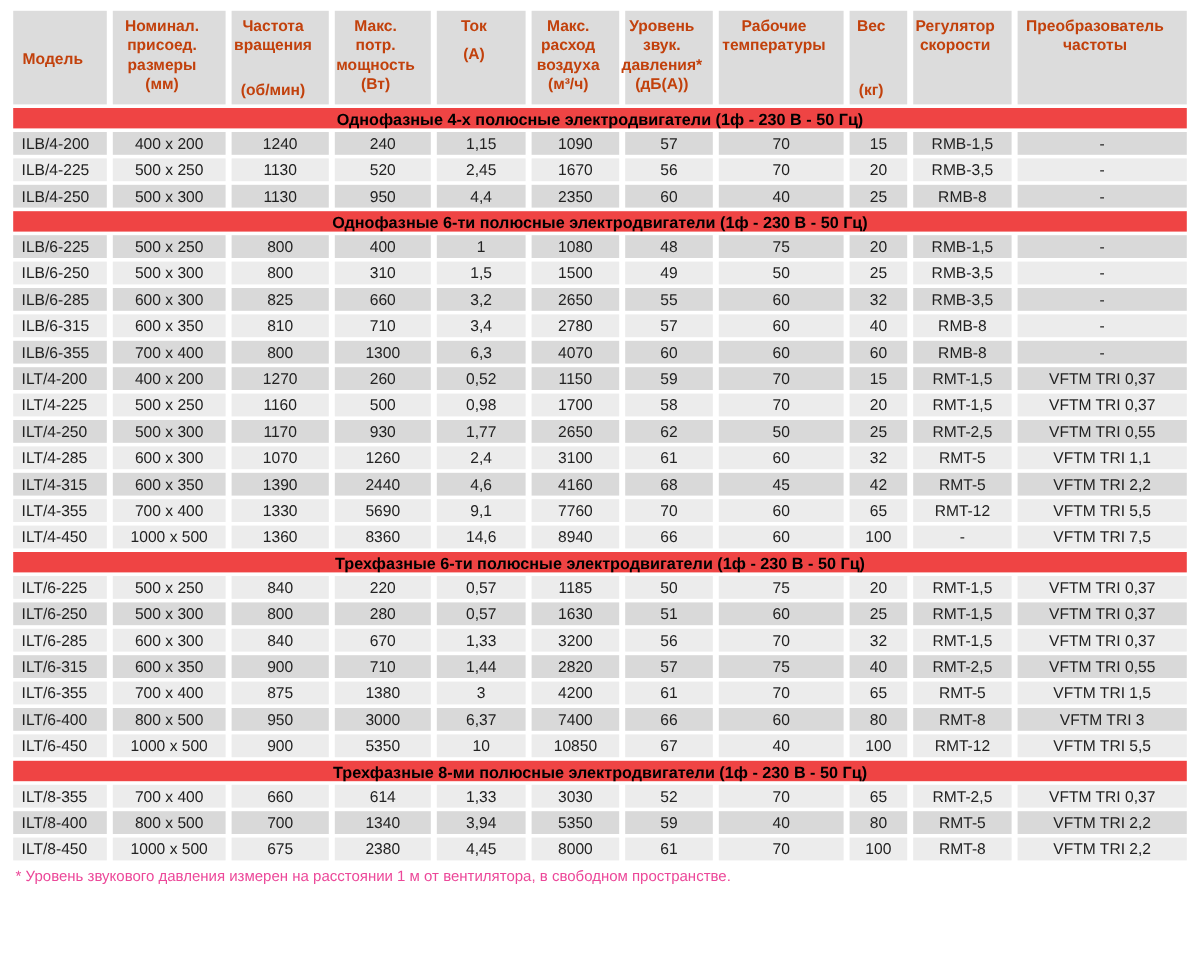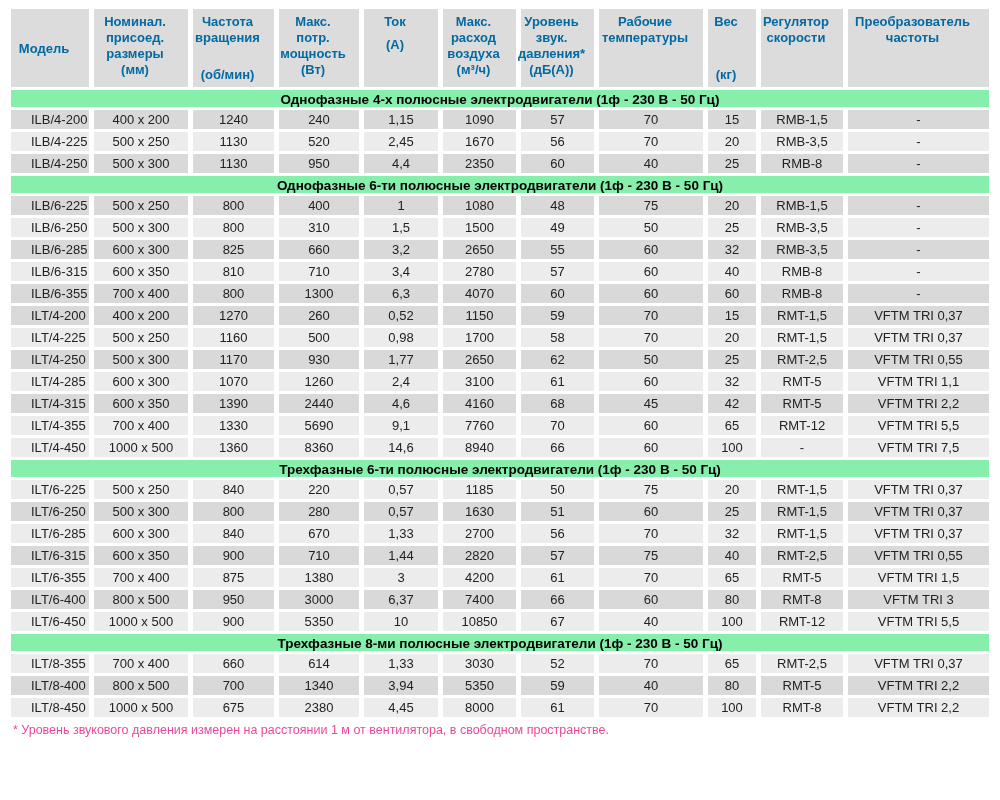--- a/index.html
+++ b/index.html
@@ -16,21 +16,21 @@
     border-collapse: separate;
     border-spacing: 5px 3px;
     table-layout: fixed;
     width: 988px;
   }
   th.hcell {
     background: #dcdcdc;
     height: 78px;
     font-size: 13px;
     font-weight: bold;
-    color: #0369a1;
+    color: #c2410c;
     padding: 5px 14px 4px 2px;
     vertical-align: top;
   }
   .hwrap {
     display: flex;
     flex-direction: column;
     height: 100%;
     align-items: center;
     justify-content: flex-start;
     text-align: center;
@@ -44,24 +44,24 @@
     height: 19px;
     font-size: 13px;
     color: #222222;
     text-align: center;
     padding: 0 2px;
     white-space: nowrap;
     overflow: hidden;
   }
   td.cell.dark  { background: #d9d9d9; }
   td.cell.light { background: #ececec; }
-  td.cell.model { text-align: left; padding-left: 20px; }
+  td.cell.model { text-align: left; padding-left: 7px; }
 
   td.section-title {
-    background: #86efac;
+    background: #ef4444;
     font-weight: bold;
     font-size: 13.5px;
     color: #000000;
     text-align: center;
     height: 15px;
     padding: 2px 0 0 0;
     white-space: nowrap;
   }
 
   .footnote {
@@ -380,21 +380,21 @@
           <td class="cell dark">25</td>
           <td class="cell dark">RMT-1,5</td>
           <td class="cell dark">VFTM TRI 0,37</td>
         </tr>
         <tr>
           <td class="cell light model">ILT/6-285</td>
           <td class="cell light">600 x 300</td>
           <td class="cell light">840</td>
           <td class="cell light">670</td>
           <td class="cell light">1,33</td>
-          <td class="cell light">2700</td>
+          <td class="cell light">3200</td>
           <td class="cell light">56</td>
           <td class="cell light">70</td>
           <td class="cell light">32</td>
           <td class="cell light">RMT-1,5</td>
           <td class="cell light">VFTM TRI 0,37</td>
         </tr>
         <tr>
           <td class="cell dark model">ILT/6-315</td>
           <td class="cell dark">600 x 350</td>
           <td class="cell dark">900</td>

